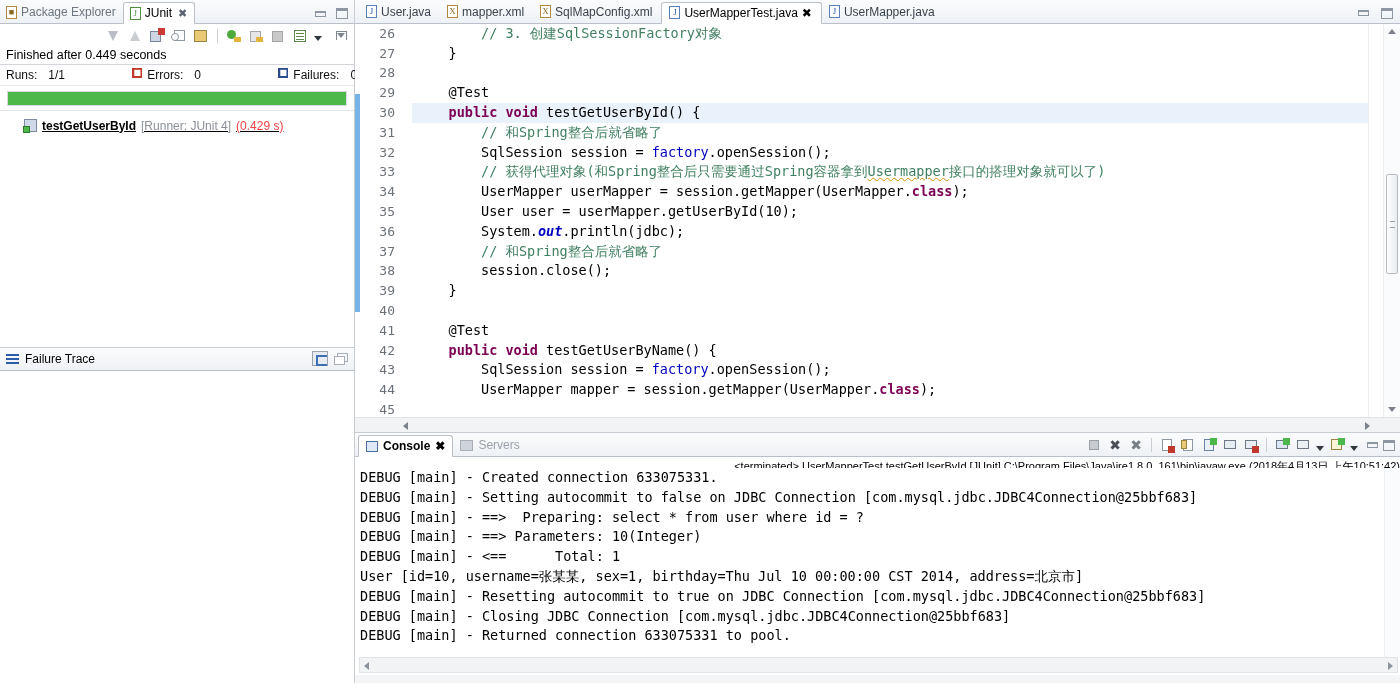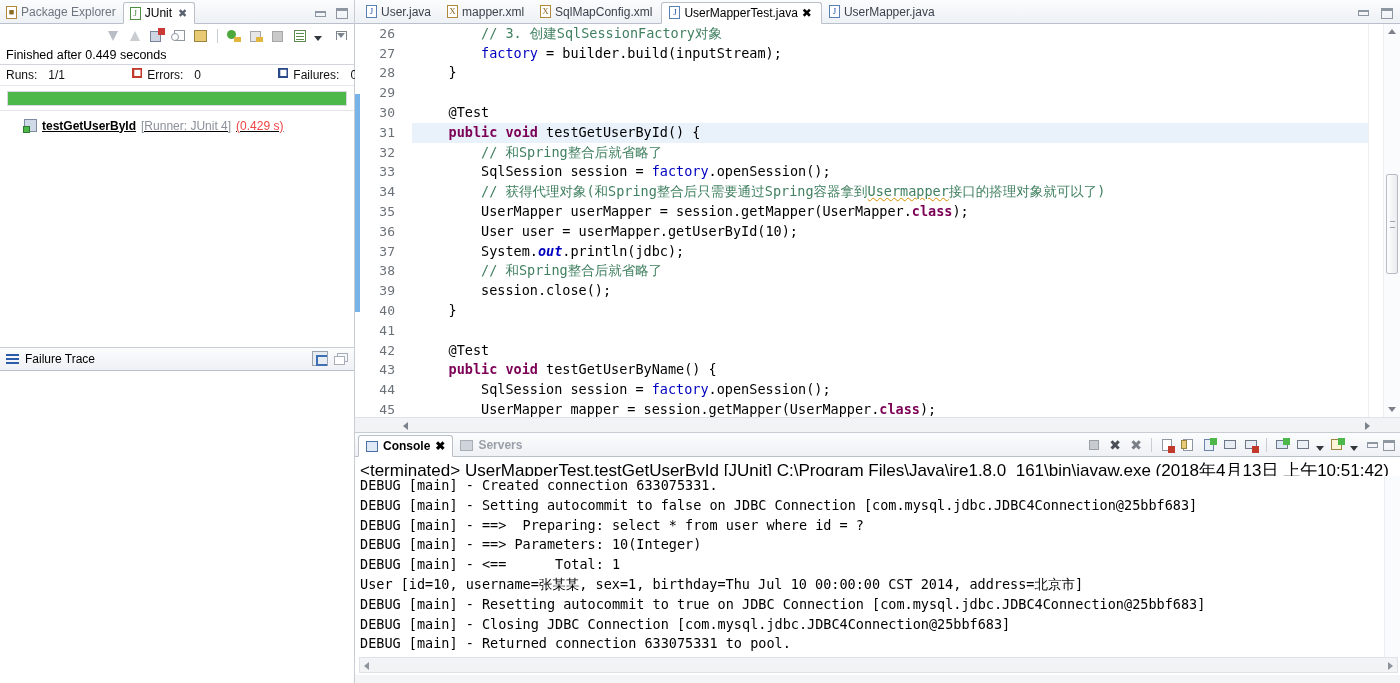--- a/index.html
+++ b/index.html
@@ -630,21 +630,21 @@
   .ctab.active {
     background: #ffffff;
     border: 1px solid #b9c0c9;
     border-bottom: 1px solid #ffffff;
     border-radius: 3px 3px 0 0;
     margin-bottom: -1px;
     color: #000;
     font-weight: bold;
     z-index: 3;
   }
-  .ctab.inactive { color: #9aa0a8; font-weight: bold; }
+  .ctab.inactive { color: #9aa0a8; }
   .console-ico {
     width: 12px; height: 11px;
     border: 1px solid #4a6fa5;
     background: #dfe8f5;
     box-sizing: border-box;
     position: relative;
     flex: 0 0 auto;
   }
   .servers-ico {
     width: 13px; height: 11px;
@@ -719,26 +719,27 @@
   .cti-note {
     position: absolute; left: 2px; top: 2px;
     width: 11px; height: 11px;
     border: 1px solid #9b8340;
     background: #fdf4d8;
     box-sizing: border-box;
   }
   .sep { width: 1px; height: 14px; background: #c9ced5; margin: 0 2px; }
 
   .console-cmdline {
-    font-size: 17px;
+    font-size: 11px;
     color: #000;
     padding: 2px 0 1px 5px;
     white-space: nowrap;
     overflow: hidden;
     background: #ffffff;
+    text-align: right;
   }
   .console-out {
     flex: 1 1 auto;
     position: relative;
     overflow: hidden;
     background: #ffffff;
     font-family: "DejaVu Sans Mono", monospace;
     font-size: 13.5px;
     color: #000;
     padding-left: 5px;
@@ -960,21 +961,20 @@
             <div class="gline">40</div>
             <div class="gline">41</div>
             <div class="gline" style="position: relative;">42<span class="foldmark">−</span></div>
             <div class="gline">43</div>
             <div class="gline">44</div>
             <div class="gline">45</div>
           </div>
         <div class="foldcol"></div>
         <div class="codecol" id="codecol">
             <div class="cline"><span class="plain">        </span><span class="cmt">// 3. 创建SqlSessionFactory对象</span></div>
-            <div class="cline"><span class="plain">        </span><span class="fld">factory</span><span class="plain"> = builder.build(inputStream);</span></div>
             <div class="cline"><span class="plain">    }</span></div>
             <div class="cline"><span class="plain"></span></div>
             <div class="cline"><span class="plain">    @Test</span></div>
             <div class="cline hl"><span class="plain">    </span><span class="kw">public void</span><span class="plain"> testGetUserById() {</span></div>
             <div class="cline"><span class="plain">        </span><span class="cmt">// 和Spring整合后就省略了</span></div>
             <div class="cline"><span class="plain">        SqlSession session = </span><span class="fld">factory</span><span class="plain">.openSession();</span></div>
             <div class="cline"><span class="plain">        </span><span class="cmt">// 获得代理对象(和Spring整合后只需要通过Spring容器拿到</span><span class="cmt wavy">Usermapper</span><span class="cmt">接口的搭理对象就可以了)</span></div>
             <div class="cline"><span class="plain">        UserMapper userMapper = session.getMapper(UserMapper.</span><span class="kw">class</span><span class="plain">);</span></div>
             <div class="cline"><span class="plain">        User user = userMapper.getUserById(10);</span></div>
             <div class="cline"><span class="plain">        System.</span><span class="stat">out</span><span class="plain">.println(jdbc);</span></div>

